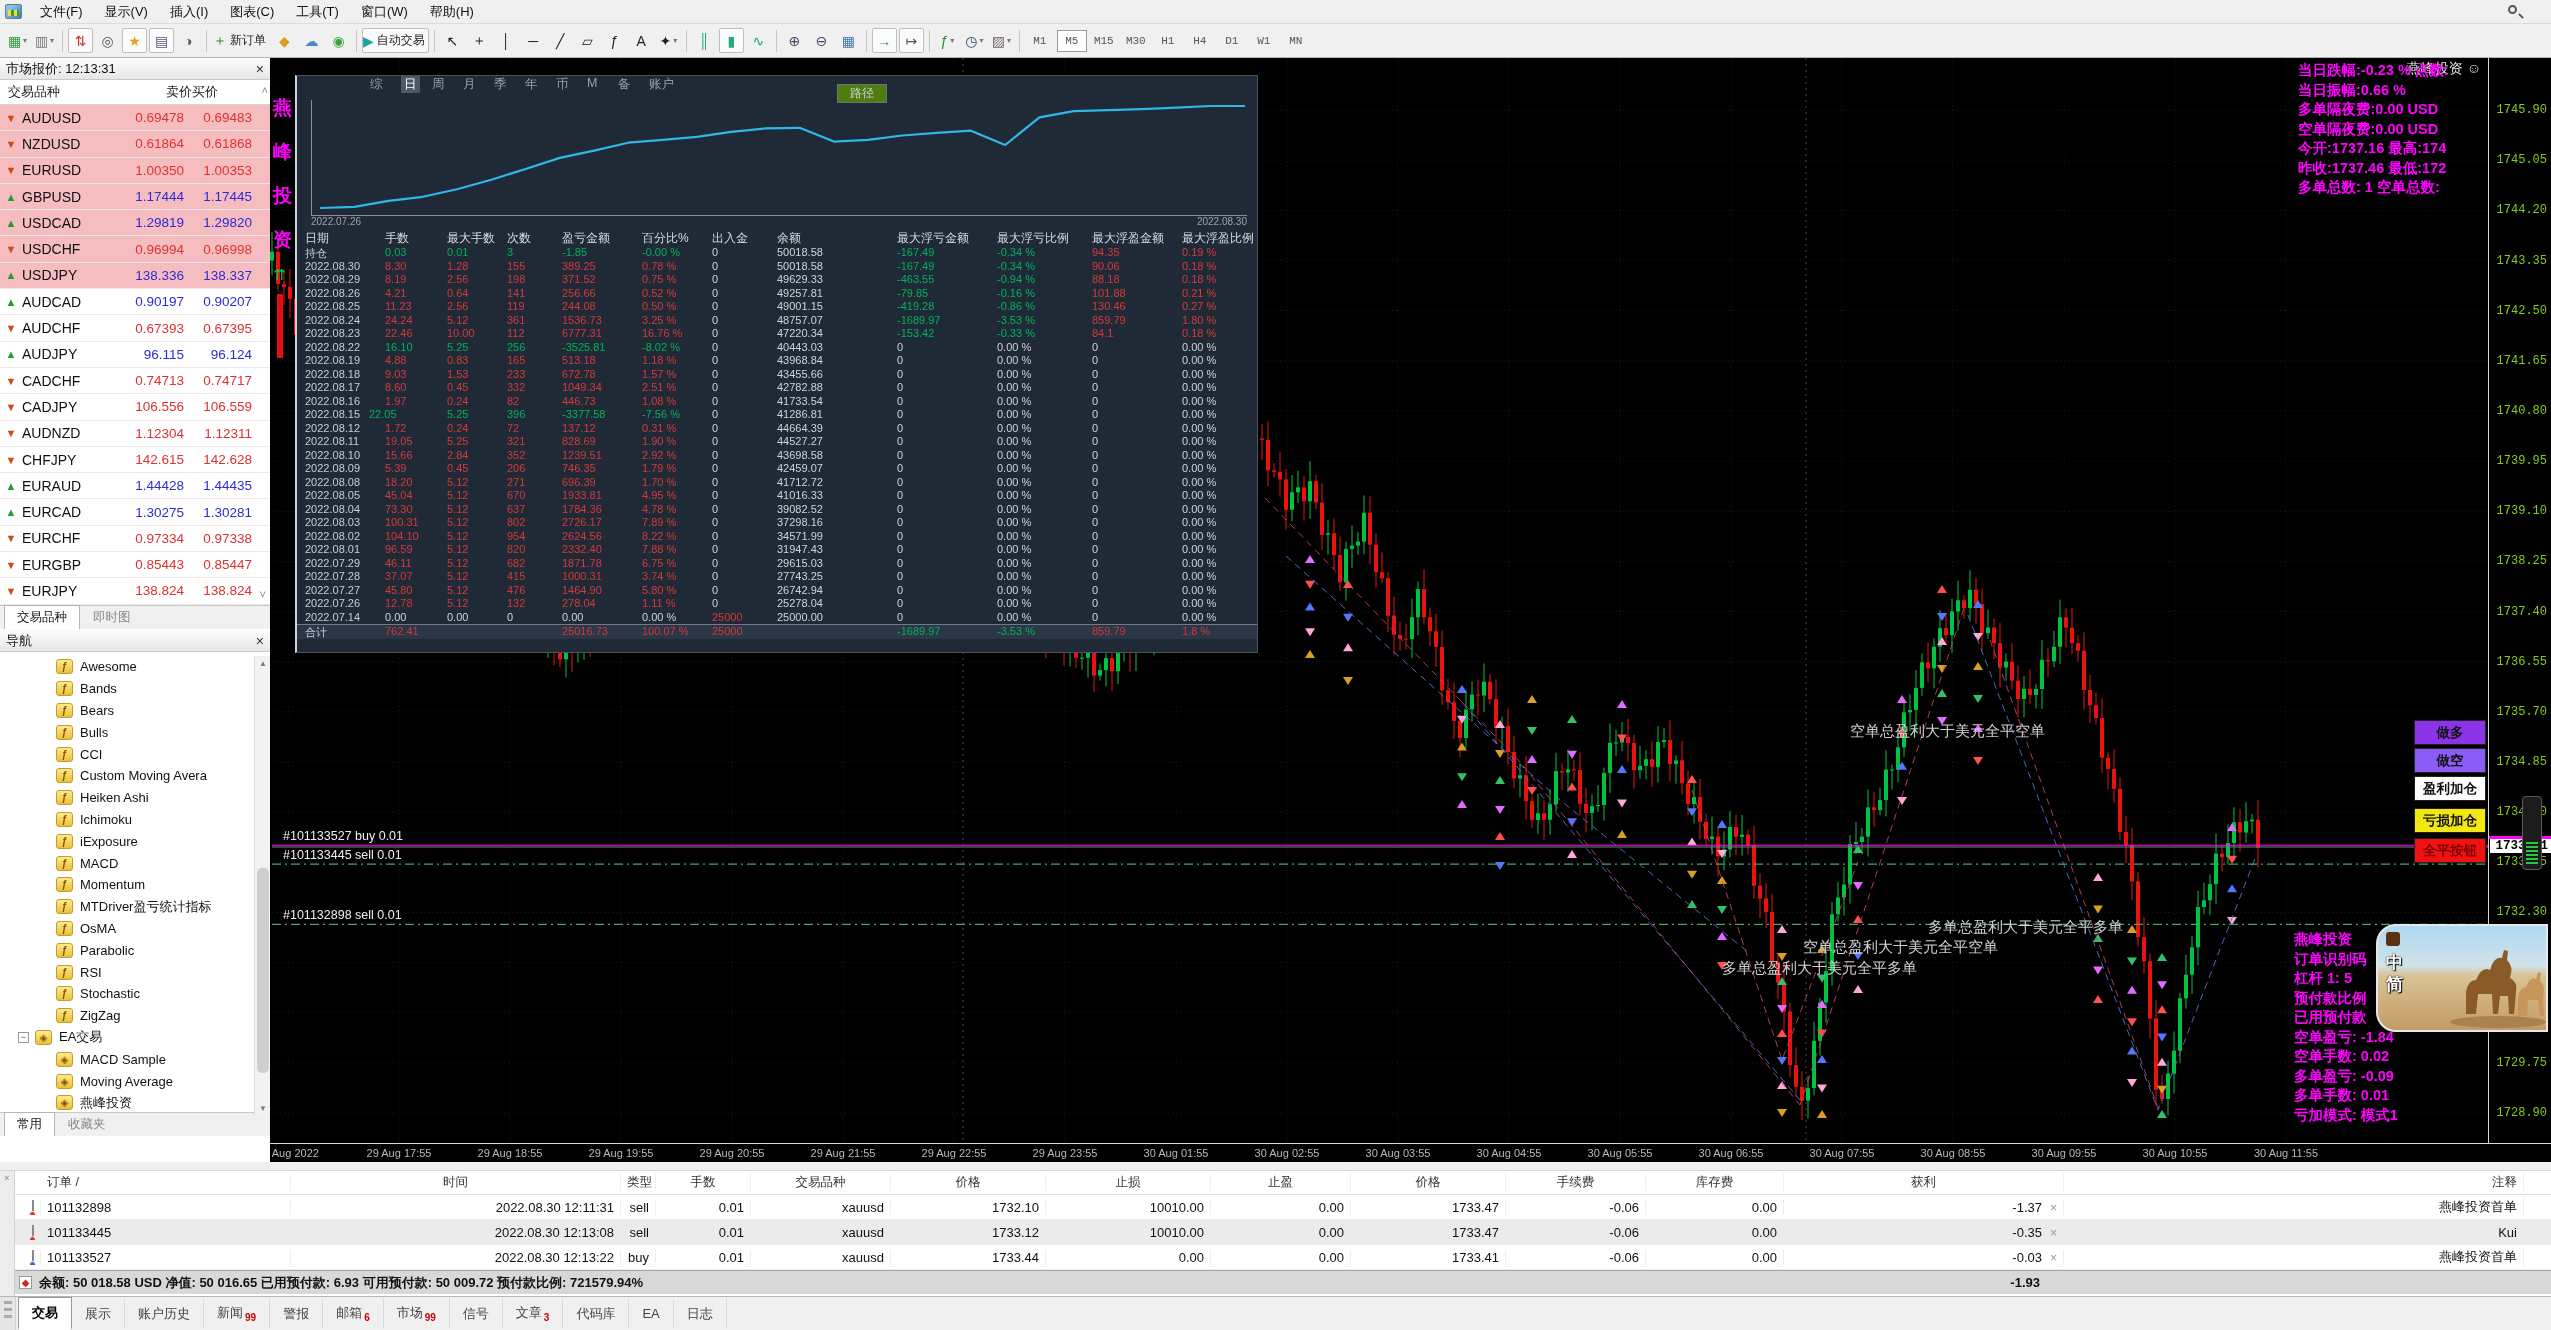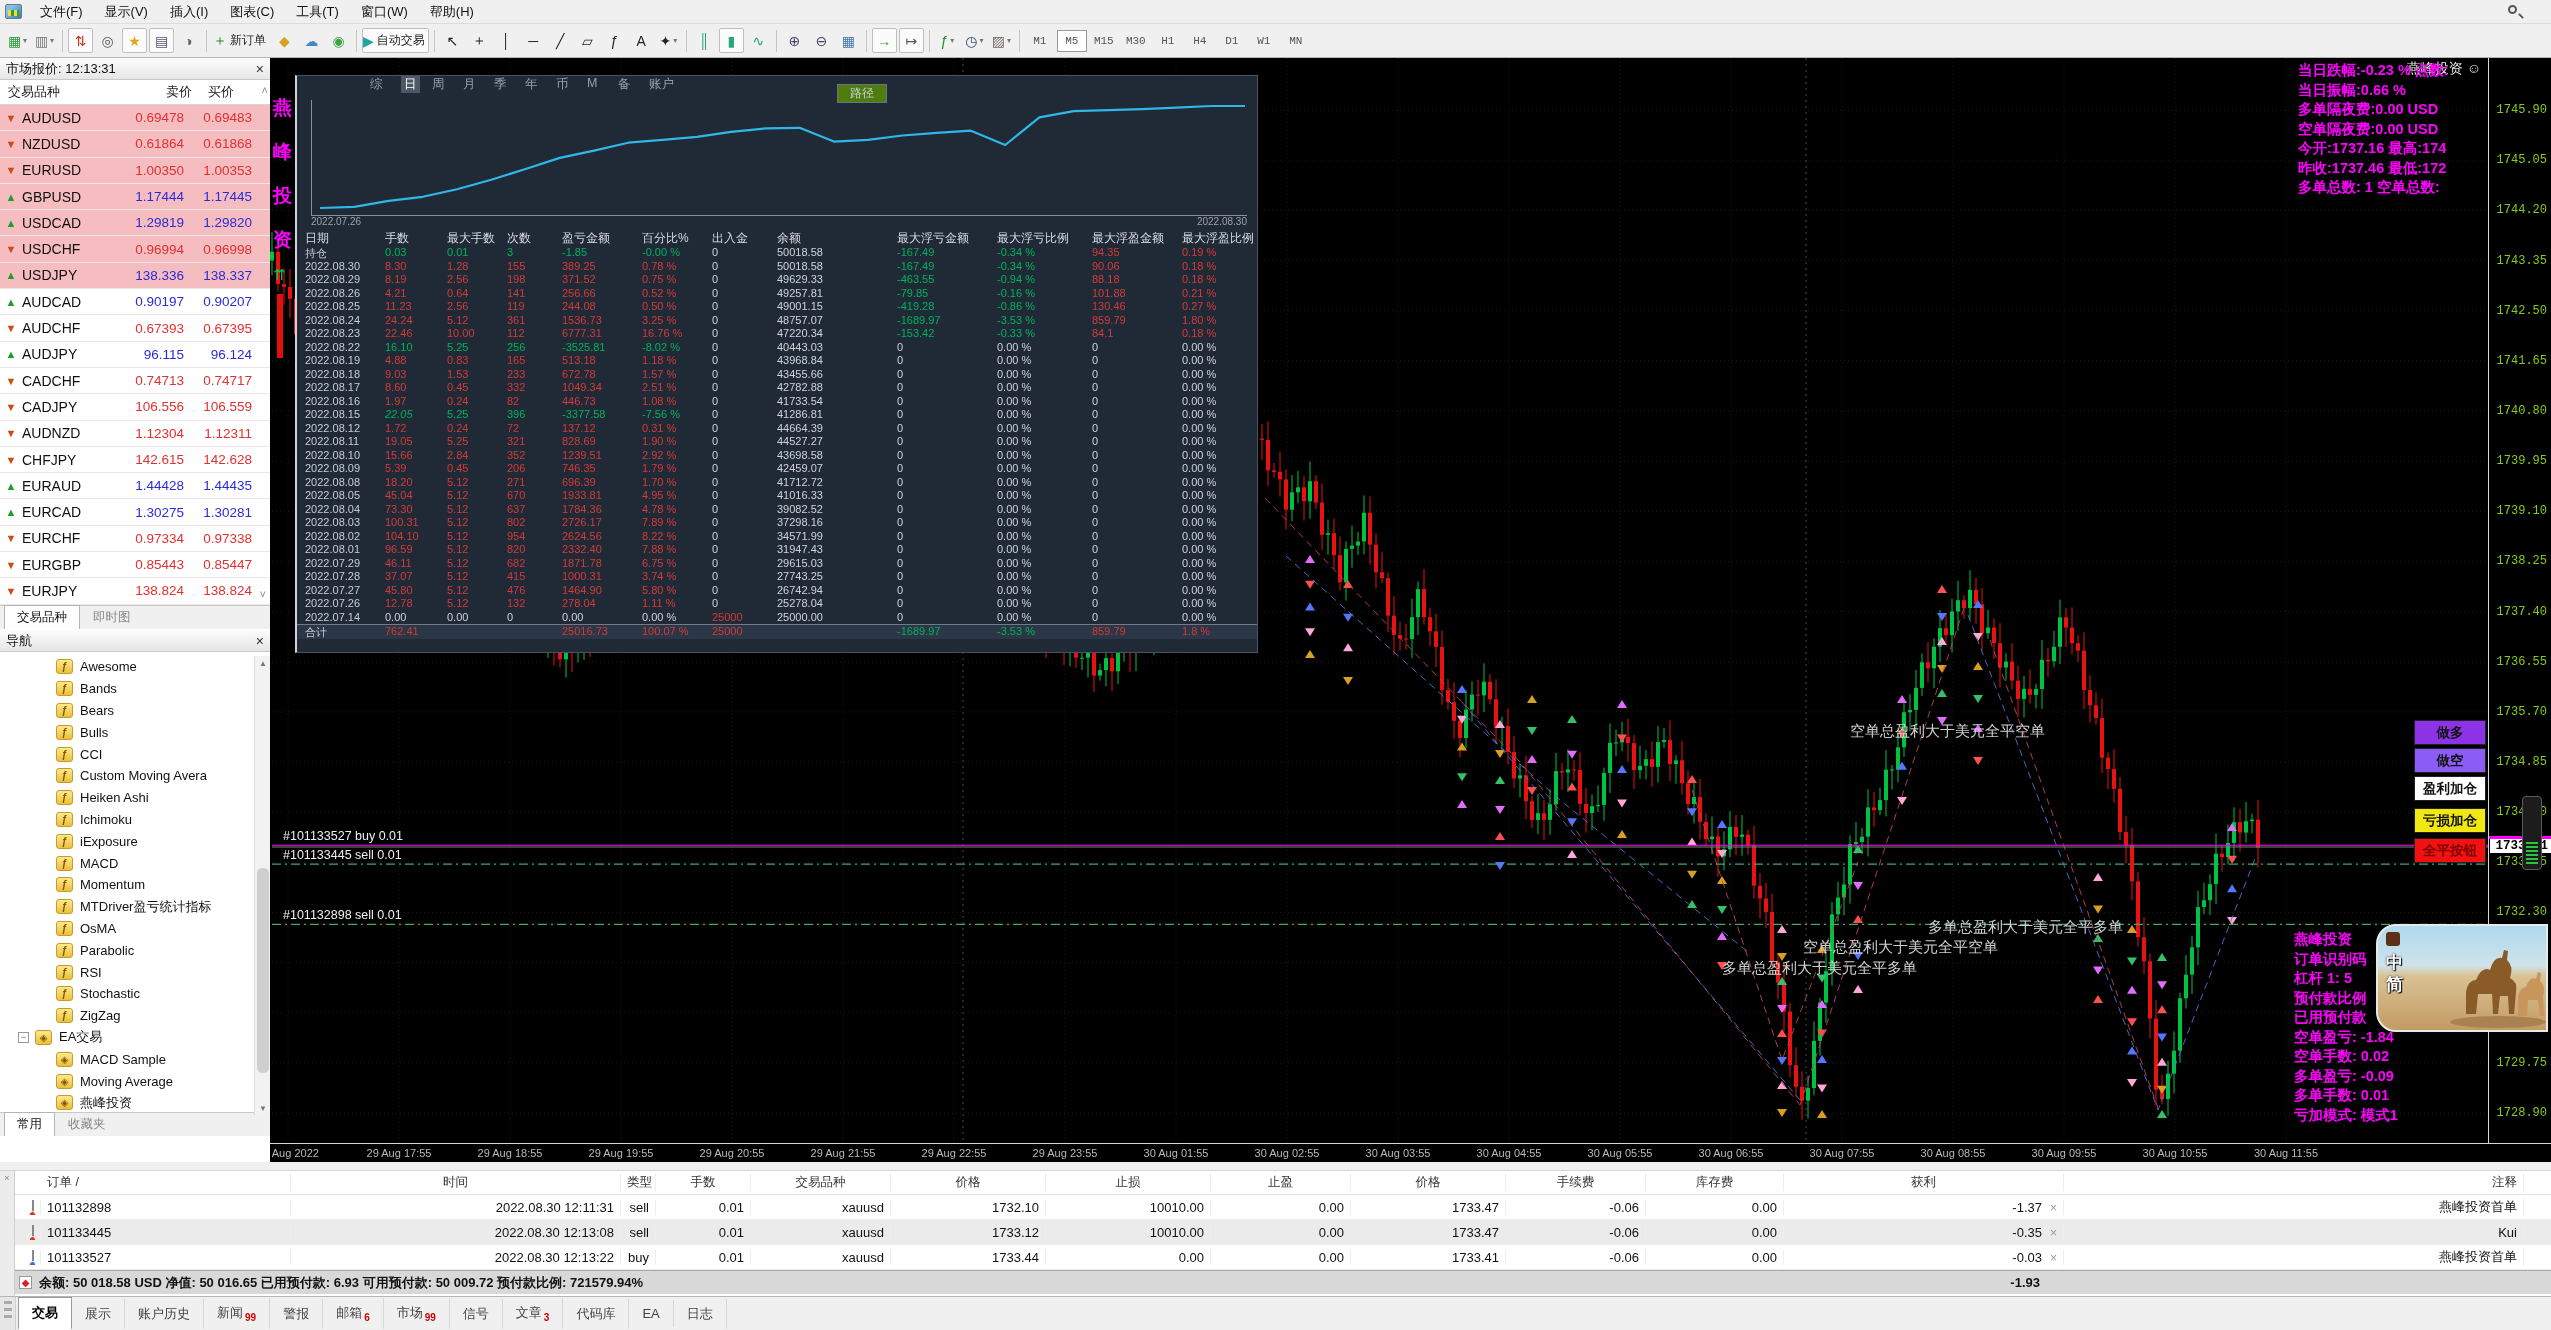--- a/index.html
+++ b/index.html
@@ -32,21 +32,21 @@
   .left-col{position:absolute;left:0;top:58px;width:270px;height:1104px;background:#f0f0f0;z-index:11;
             border-right:1px solid #9aa0a6}
   .panel-title{height:22px;background:linear-gradient(#fcfcfc,#e6e6e6);border-bottom:1px solid #c9c9c9;
                display:flex;align-items:center;padding:0 6px;font-size:13px;color:#111}
   .panel-title .close-x{margin-left:auto;color:#333;font-size:14px;cursor:default}
   .mw-panel{position:absolute;left:0;top:0;width:270px;height:572px;background:#fff}
   .mw-head{position:relative;height:25px;border-bottom:1px solid #d5d5d5;background:#fff;
            display:flex;align-items:center;font-size:13px;color:#222}
   .mw-head .c0{flex:0 0 118px;padding-left:8px}
   .mw-head .c1{flex:0 0 74px;text-align:right}
-  .mw-head .c2{flex:0 0 58px;text-align:center}
+  .mw-head .c2{flex:0 0 58px;text-align:left}
   .mw-up{position:absolute;right:2px;top:4px;color:#888;font-size:11px}
   .mw-dn{position:absolute;right:4px;bottom:30px;color:#888;font-size:11px;z-index:3}
   .mw-rows{position:relative;height:500px;overflow:hidden}
   .mw-row{display:flex;align-items:center;height:26.3px;border-bottom:1px solid #efe7e7;font-size:14px}
   .mw-row.hl{background:#f6bdc1}
   .mw-row .arr{flex:0 0 22px;text-align:center;font-size:11px}
   .mw-row .arr.up{color:#1f9e2c}
   .mw-row .arr.down{color:#cc4b16}
   .mw-row .sym{flex:0 0 96px;color:#101010}
   .mw-row .px{flex:0 0 68px;text-align:right;padding-right:2px;font-size:13.5px}
@@ -1572,21 +1572,21 @@
             <span class="spc r" style="left: 345px;">1.08 %</span>
             <span class="spc w" style="left: 415px;">0</span>
             <span class="spc w" style="left: 480px;">41733.54</span>
             <span class="spc w" style="left: 600px;">0</span>
             <span class="spc w" style="left: 700px;">0.00 %</span>
             <span class="spc w" style="left: 795px;">0</span>
             <span class="spc w" style="left: 885px;">0.00 %</span>
           </div>
           <div class="sprow">
             <span class="spc dt" style="left: 8px;">2022.08.15</span>
-            <span class="spc g" style="left: 88px; font-style: italic;">22.05</span>
+            <span class="spc g" style="left: 72px;">22.05</span>
             <span class="spc g" style="left: 150px;">5.25</span>
             <span class="spc g" style="left: 210px;">396</span>
             <span class="spc g" style="left: 265px;">-3377.58</span>
             <span class="spc g" style="left: 345px;">-7.56 %</span>
             <span class="spc w" style="left: 415px;">0</span>
             <span class="spc w" style="left: 480px;">41286.81</span>
             <span class="spc w" style="left: 600px;">0</span>
             <span class="spc w" style="left: 700px;">0.00 %</span>
             <span class="spc w" style="left: 795px;">0</span>
             <span class="spc w" style="left: 885px;">0.00 %</span>

